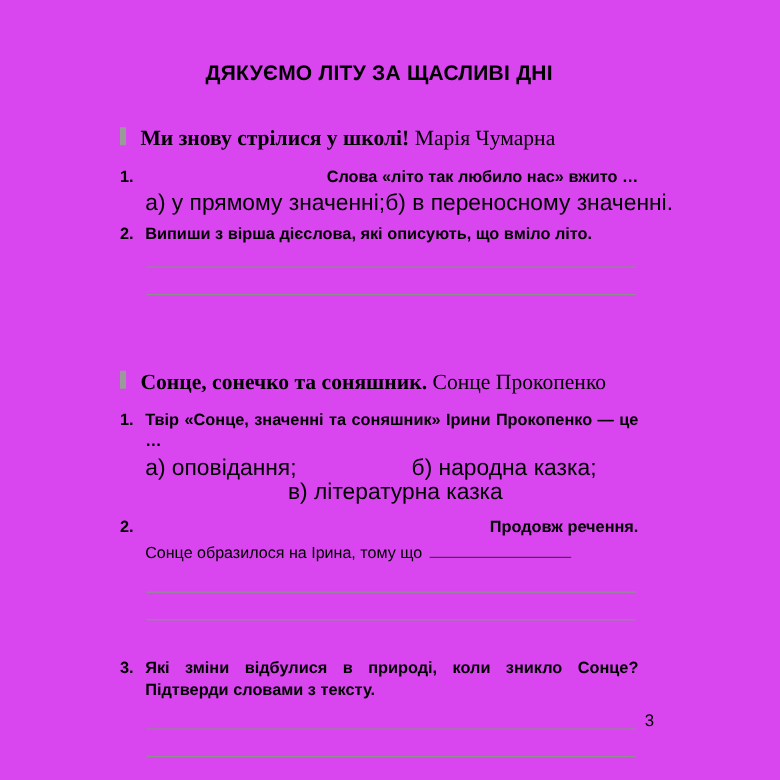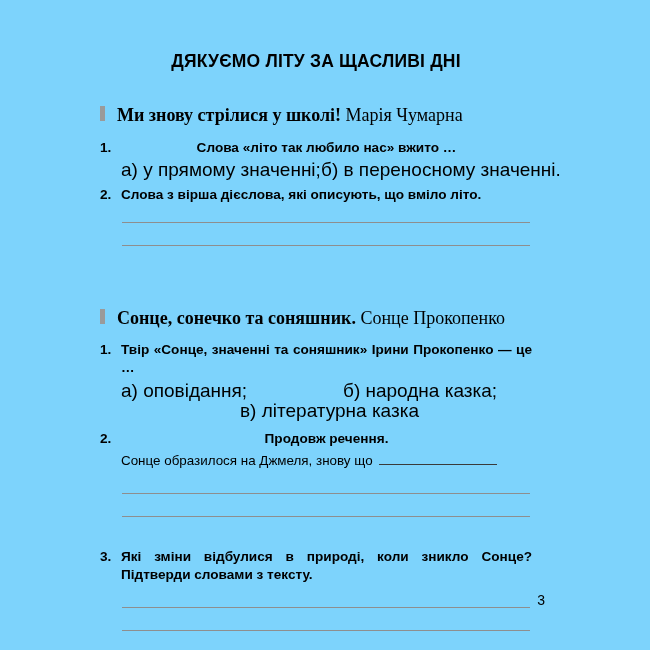--- a/index.html
+++ b/index.html
@@ -4,21 +4,21 @@
 <style>
   html, body {
     margin: 0;
     padding: 0;
     background: #ffffff;
   }
   .page {
     position: relative;
     width: 650px;
     height: 650px;
-    background: #7dd3fc;
+    background: #d946ef;
     overflow: hidden;
     font-family: "Liberation Sans", sans-serif;
     color: #111111;
   }
   .content {
     position: absolute;
     left: 100px;
     top: 0;
     width: 432px;
   }
@@ -80,21 +80,21 @@
   .q-num {
     position: absolute;
     left: 0;
     top: 0;
     font-weight: bold;
   }
   .q-text {
     display: block;
     text-align: justify;
   }
-  .q-text.nojust { text-align: center; }
+  .q-text.nojust { text-align: right; }
 
   .q1-s1 { margin-top: 13px; }
   .q2-s1 { margin-top: 10px; }
   .q1-s2 { margin-top: 12px; }
   .q2-s2 { margin-top: 13px; }
   .q3-s2 { margin-top: 31px; }
 
   
   .options {
     padding-left: 21px;
@@ -189,21 +189,21 @@
 
       <div class="options opts-s1">
         <div class="opt-row">
           <span class="opt-a">а) у прямому значенні;</span>
           <span class="opt-b-s1">б) в переносному значенні.</span>
         </div>
       </div>
 
       <div class="question q2-s1">
         <span class="q-num">2.</span>
-        <span class="q-text">Слова з вірша дієслова, які описують, що вміло літо.</span>
+        <span class="q-text">Випиши з вірша дієслова, які описують, що вміло літо.</span>
       </div>
 
       <div class="lines lines-s1q2">
         <div class="rule"></div>
         <div class="rule"></div>
       </div>
 
     </div>
 
     <div class="section section-2">
@@ -228,21 +228,21 @@
           <span class="opt-c">в) літературна казка</span>
         </div>
       </div>
 
       <div class="question q2-s2">
         <span class="q-num">2.</span>
         <span class="q-text nojust">Продовж речення.</span>
       </div>
 
       <div class="fill-line">
-        <span>Сонце образилося на Джмеля, знову що</span><span class="inline-blank"></span>
+        <span>Сонце образилося на Ірина, тому що</span><span class="inline-blank"></span>
       </div>
 
       <div class="lines lines-s2q2">
         <div class="rule"></div>
         <div class="rule"></div>
       </div>
 
       <div class="question q3-s2">
         <span class="q-num">3.</span>
         <span class="q-text">Які зміни відбулися в природі, коли зникло Сонце? Підтверди словами з тексту.</span>

